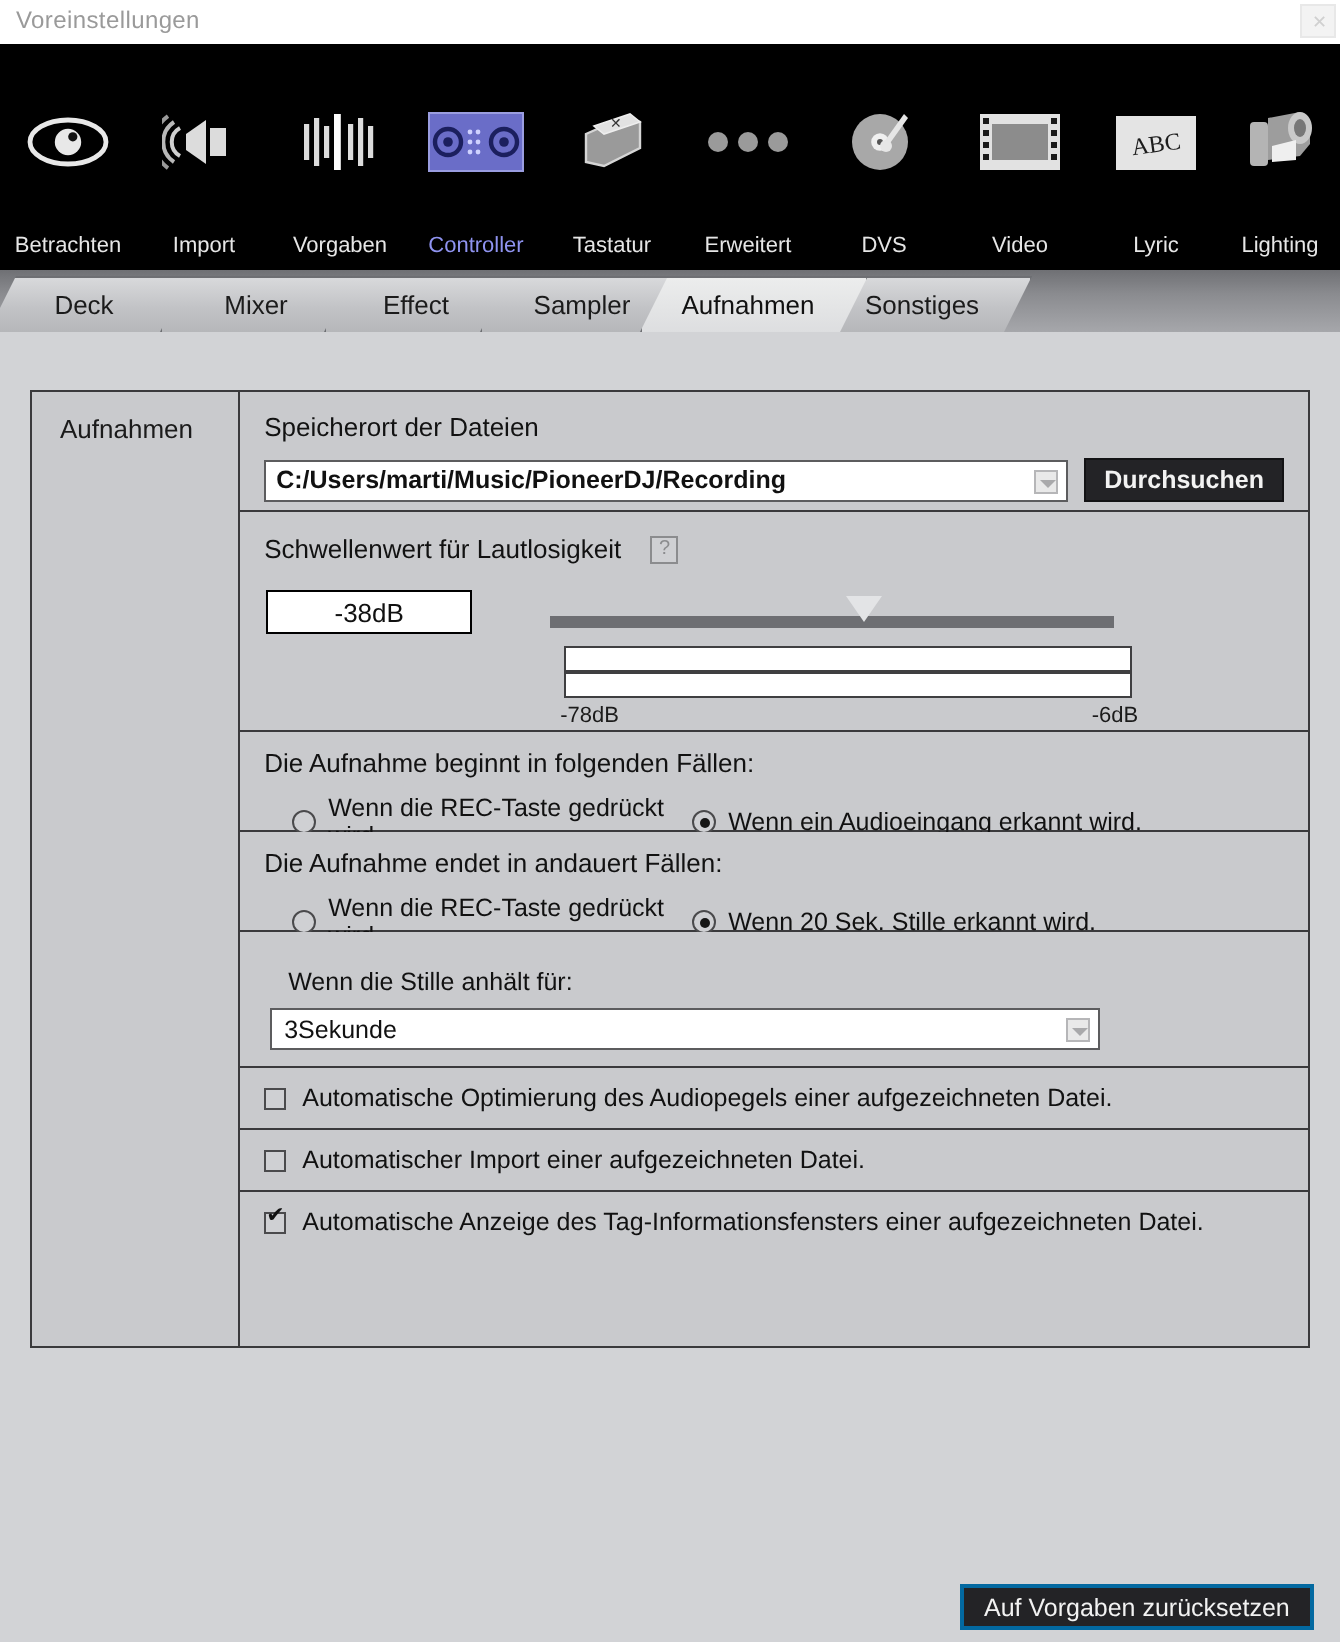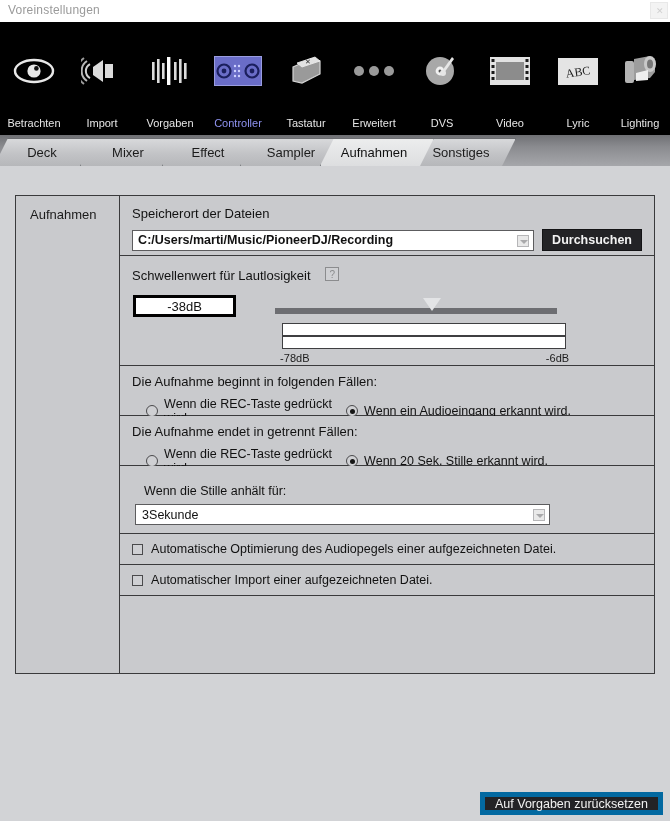--- a/index.html
+++ b/index.html
@@ -137,21 +137,21 @@
   .sec-thresh { height: 110px; padding-top: 11px; position: relative; }
   .help-badge {
     display:inline-flex; align-items:center; justify-content:center;
     width: 14px; height: 14px; margin-left: 11px;
     border: 1px solid #8b8c8e; background: #cfd0d3;
     font-size: 10px; color: #8b8c8e; vertical-align: 2px;
   }
   .val-box {
     position: absolute; left: 13px; top: 39px;
     width: 103px; height: 22px; background: #ffffff;
-    border: 3px solid #000000;
+    border: 1px solid #000000;
     font-size: 13px; color: #111;
     display: flex; align-items: center; justify-content: center;
   }
   .slider-wrap { position: absolute; left: 155px; top: 36px; width: 290px; height: 62px; }
   .slider-track {
     position: absolute; left: 0; top: 16px; width: 282px; height: 6px;
     background: #6d6e72;
   }
   .slider-thumb {
     position: absolute; top: 6px; width: 0; height: 0;
@@ -203,21 +203,21 @@
     border: 1px solid #5c5c5e; font-size: 12.5px; color: #111;
     display: flex; align-items: center; padding-left: 6px; position: relative;
   }
 
   
   .reset-btn {
     position: absolute; left: 480px; top: 626px;
     height: 23px; padding: 0 10px;
     background: #232326; color: #f2f2f2; font-size: 12.5px;
     display: flex; align-items: center; justify-content: center;
-    border: 5px solid #0369a1;
+    border: 2px solid #0369a1;
   }
 </style>
 </head>
 <body>
 
 <div id="root">
 
   <div class="titlebar">
     <div class="titlebar-text">Voreinstellungen</div>
     <div class="titlebar-btn">
@@ -424,21 +424,21 @@
               <span>Wenn die REC-Taste gedrückt wird.</span>
             </label>
             <label class="radio-opt">
               <span class="radio on"></span>
               <span>Wenn ein Audioeingang erkannt wird.</span>
             </label>
           </div>
         </div>
 
         <div class="section sec-radio">
-          <div class="sec-title">Die Aufnahme endet in getrennt Fällen:</div>
+          <div class="sec-title">Die Aufnahme endet in andauert Fällen:</div>
           <div class="radio-row">
             <label class="radio-opt first">
               <span class="radio"></span>
               <span>Wenn die REC-Taste gedrückt wird.</span>
             </label>
             <label class="radio-opt">
               <span class="radio on"></span>
               <span>Wenn 20 Sek. Stille erkannt wird.</span>
             </label>
           </div>
@@ -459,19 +459,25 @@
           </label>
         </div>
 
         <div class="section sec-chk">
           <label class="chk-row">
             <span class="chk"></span>
             <span>Automatischer Import einer aufgezeichneten Datei.</span>
           </label>
         </div>
 
+        <div class="section sec-chk last">
+          <label class="chk-row">
+            <span class="chk on"></span>
+            <span>Automatische Anzeige des Tag-Informationsfensters einer aufgezeichneten Datei.</span>
+          </label>
+        </div>
 
       </div>
     </div>
 
     <div class="reset-btn">Auf Vorgaben zurücksetzen</div>
   </div>
 </div>
 
 </body></html>

